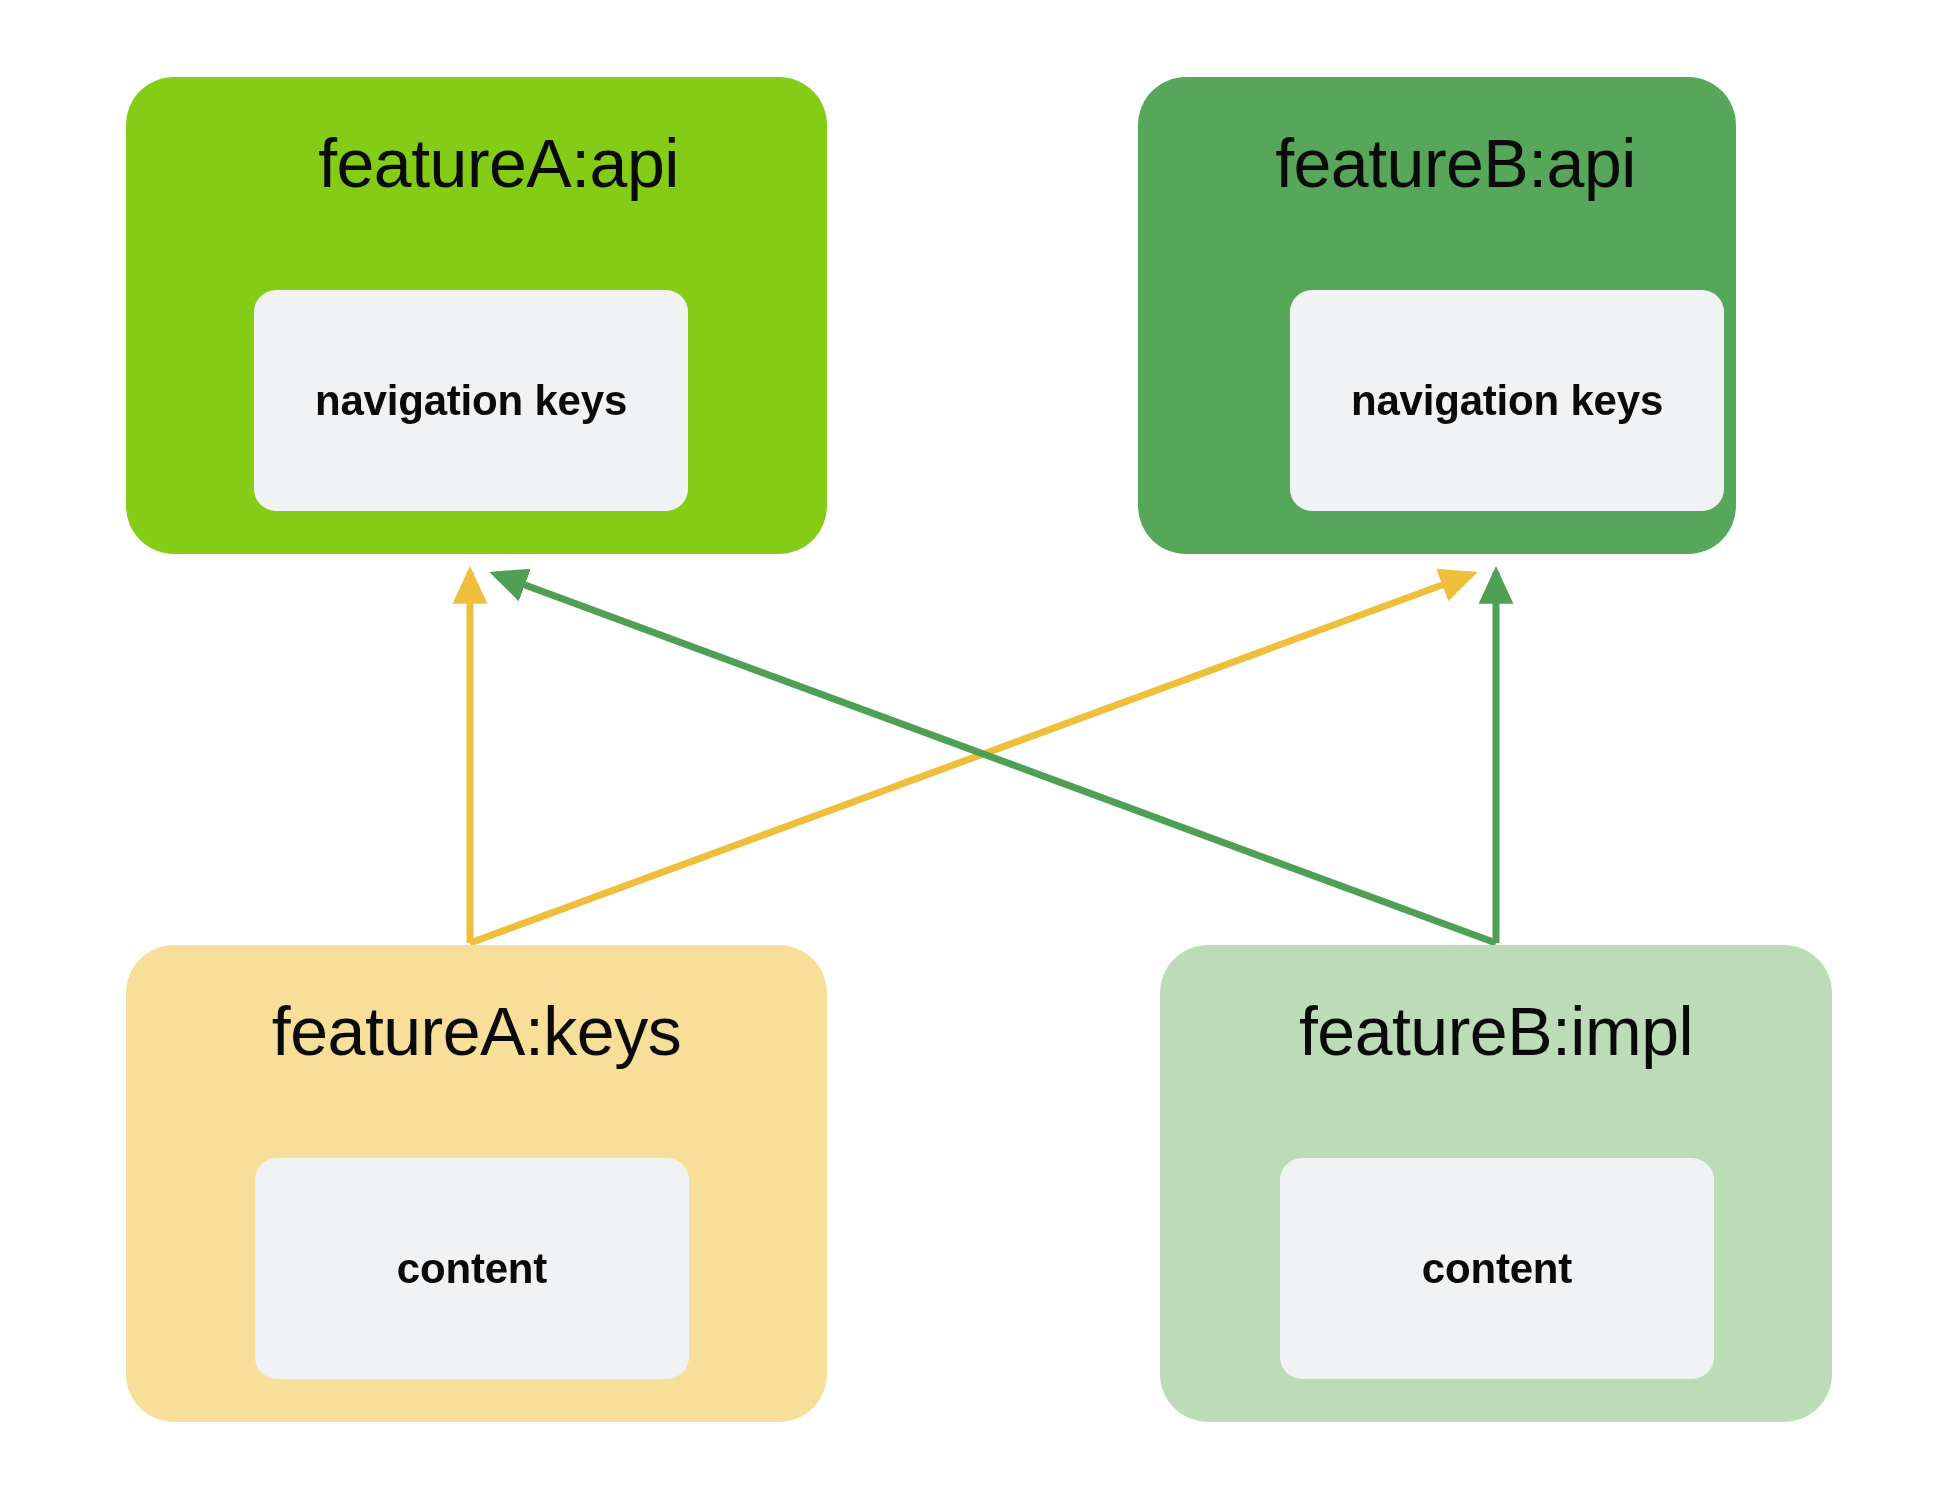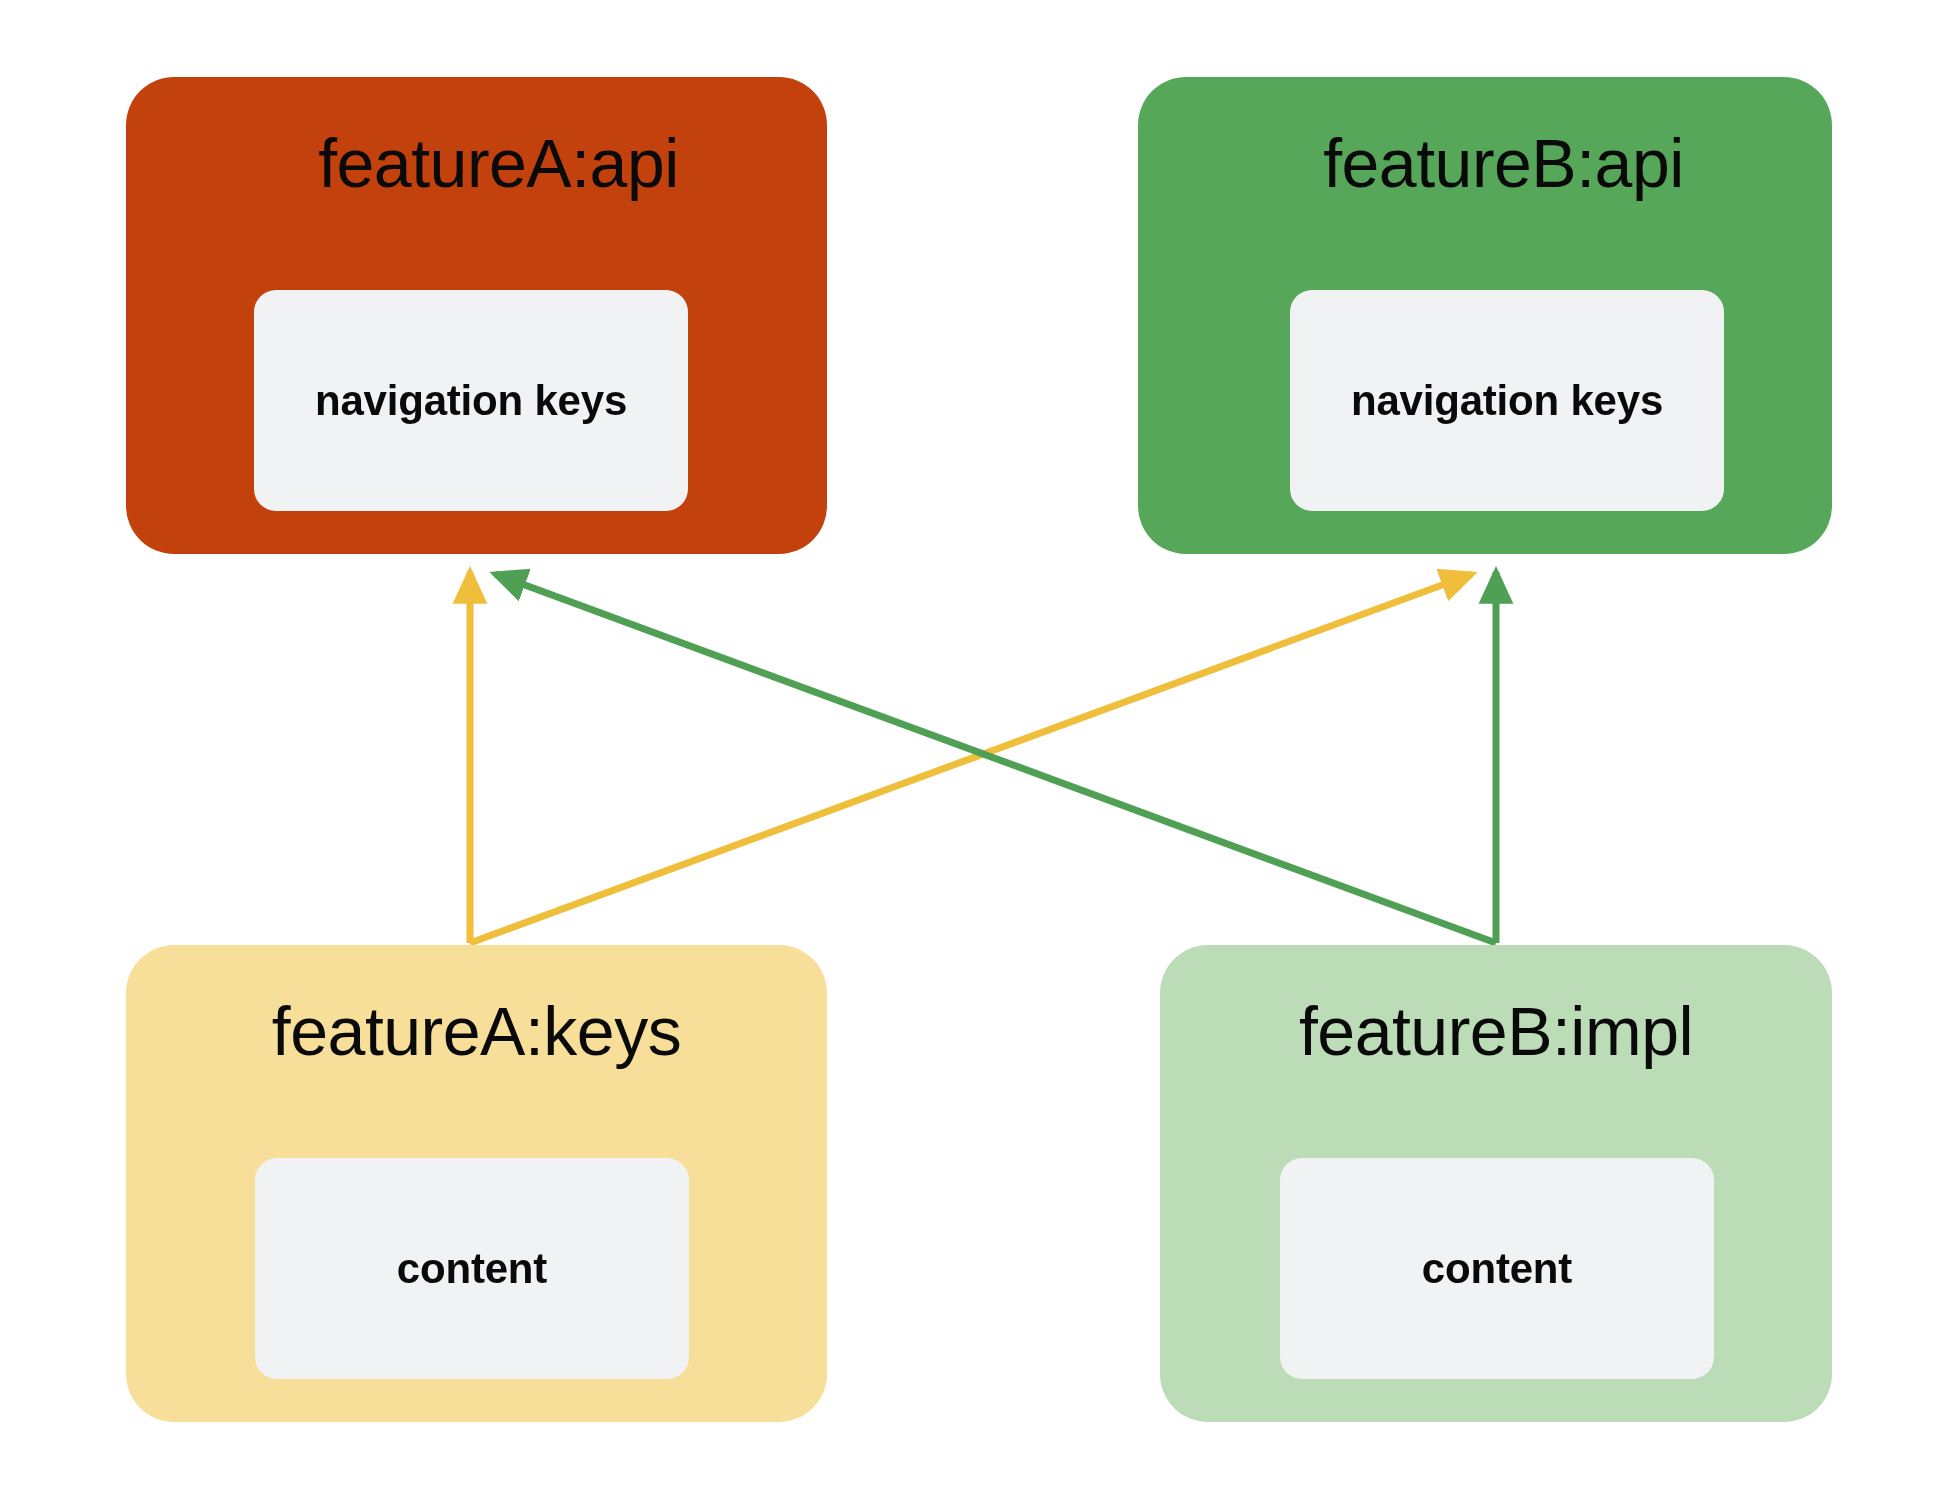--- a/index.html
+++ b/index.html
@@ -57,21 +57,21 @@
     font-size: 42px;
     font-weight: 700;
     color: #0a0a0a;
     letter-spacing: -0.2px;
     white-space: nowrap;
     text-align: center;
   }
 
   
   #node-featureA-api   { left: 126px;  top: 77px;   width: 701px; height: 477px; }
-  #node-featureB-api   { left: 1138px; top: 77px;   width: 694px; height: 477px; padding-left: 37px; }
+  #node-featureB-api   { left: 1138px; top: 77px;   width: 598px; height: 477px; padding-left: 37px; }
   #node-featureA-impl  { left: 126px;  top: 945px;  width: 701px; height: 477px; }
   #node-featureB-impl  { left: 1160px; top: 945px;  width: 672px; height: 477px; }
 
   #node-featureA-api  .module-title  { margin-top: 52px; }
   #node-featureB-api  .module-title  { margin-top: 52px; }
   #node-featureA-impl .module-title  { margin-top: 52px; }
   #node-featureB-impl .module-title  { margin-top: 52px; }
 
   #inner-a-api  { left: 128px; top: 213px; width: 434px; height: 221px; }
   #inner-b-api  { left: 152px; top: 213px; width: 434px; height: 221px; }
@@ -95,21 +95,21 @@
 
     <line x1="470" y1="943" x2="470" y2="572" stroke="#EFBE3B" stroke-width="7" marker-end="url(#arrow-yellow)"></line>
 
     <line x1="470" y1="943" x2="1472" y2="574" stroke="#EFBE3B" stroke-width="7" marker-end="url(#arrow-yellow)"></line>
 
     <line x1="1496" y1="943" x2="1496" y2="572" stroke="#4FA055" stroke-width="7" marker-end="url(#arrow-green)"></line>
 
     <line x1="1496" y1="943" x2="495" y2="574" stroke="#4FA055" stroke-width="7" marker-end="url(#arrow-green)"></line>
   </svg>
 
-  <div class="module" id="node-featureA-api" style="background:#c2410c;padding-left:44px;">
+  <div class="module" id="node-featureA-api" style="background:#84cc16;padding-left:44px;">
     <div class="module-title">featureA:api</div>
     <div class="inner-box" id="inner-a-api">
       <span class="inner-label">navigation keys</span>
     </div>
   </div>
 
   <div class="module" id="node-featureB-api" style="background:#56A75A;">
     <div class="module-title">featureB:api</div>
     <div class="inner-box" id="inner-b-api">
       <span class="inner-label">navigation keys</span>

